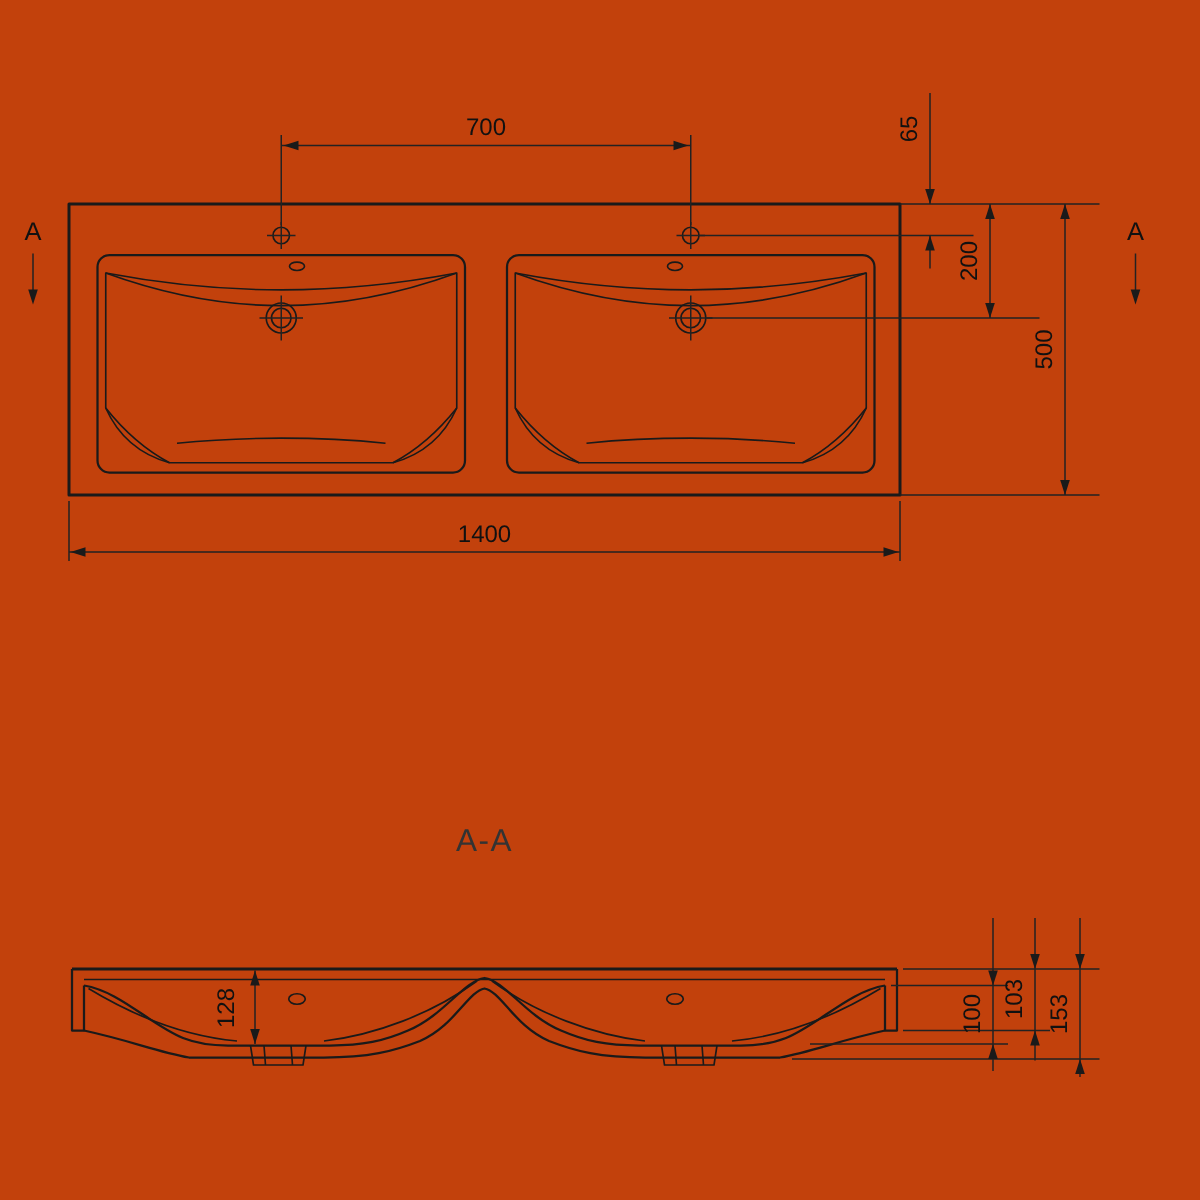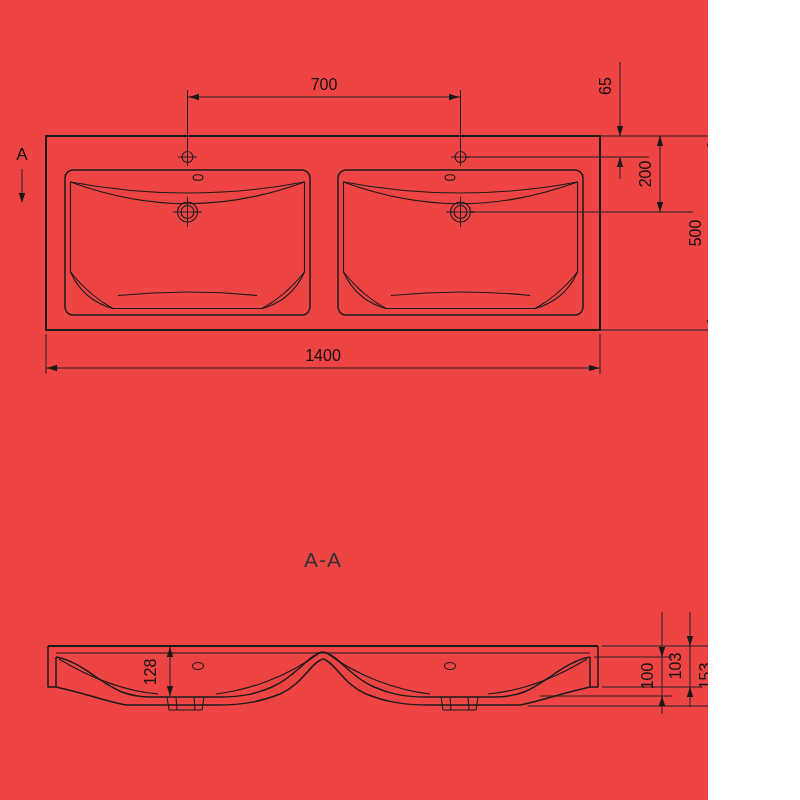--- a/index.html
+++ b/index.html
@@ -1,16 +1,16 @@
 <!DOCTYPE html>
 <html><head>
 <meta charset="utf-8">
 <style>
   html,body{margin:0;padding:0;background:#fff;}
-  .page{width:708px;height:800px;background:#ef4444;position:relative;overflow:hidden;}
+  .page{width:800px;height:800px;background:#c2410c;position:relative;overflow:hidden;}
   svg{display:block;}
   path,rect,circle,ellipse,line{fill:none;stroke:#1a1a1a;stroke-linecap:butt;stroke-linejoin:round;}
   polygon{fill:#1a1a1a;stroke:none;}
   text{fill:#111;font-family:"Liberation Sans",sans-serif;}
   .thick{stroke-width:2;}
   .med{stroke-width:1.5;}
   .thin{stroke-width:1.1;}
   .dim{stroke-width:1;stroke:#222;}
   .dimtxt{font-size:16px;}
   .marktxt{font-size:17px;}

